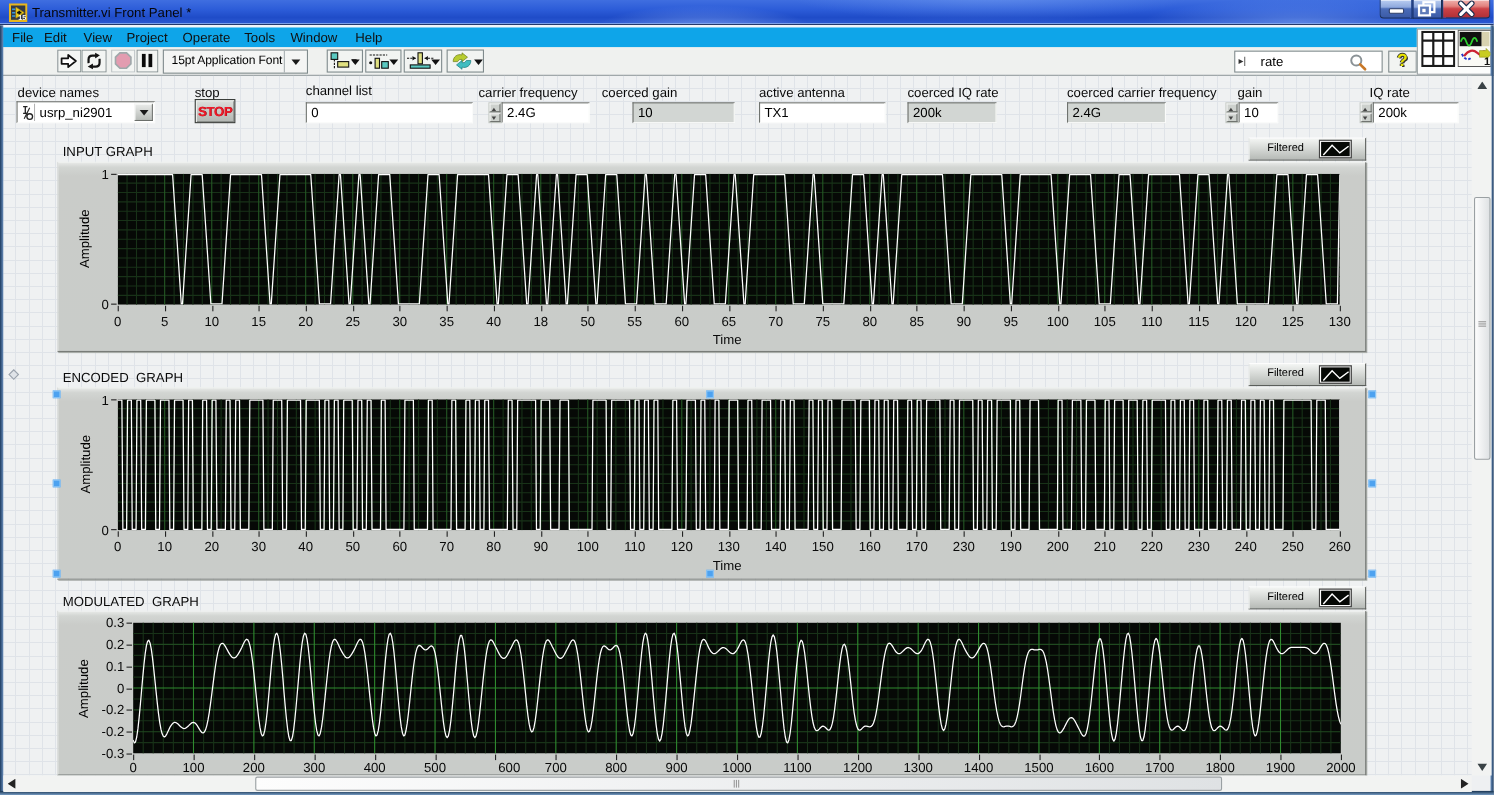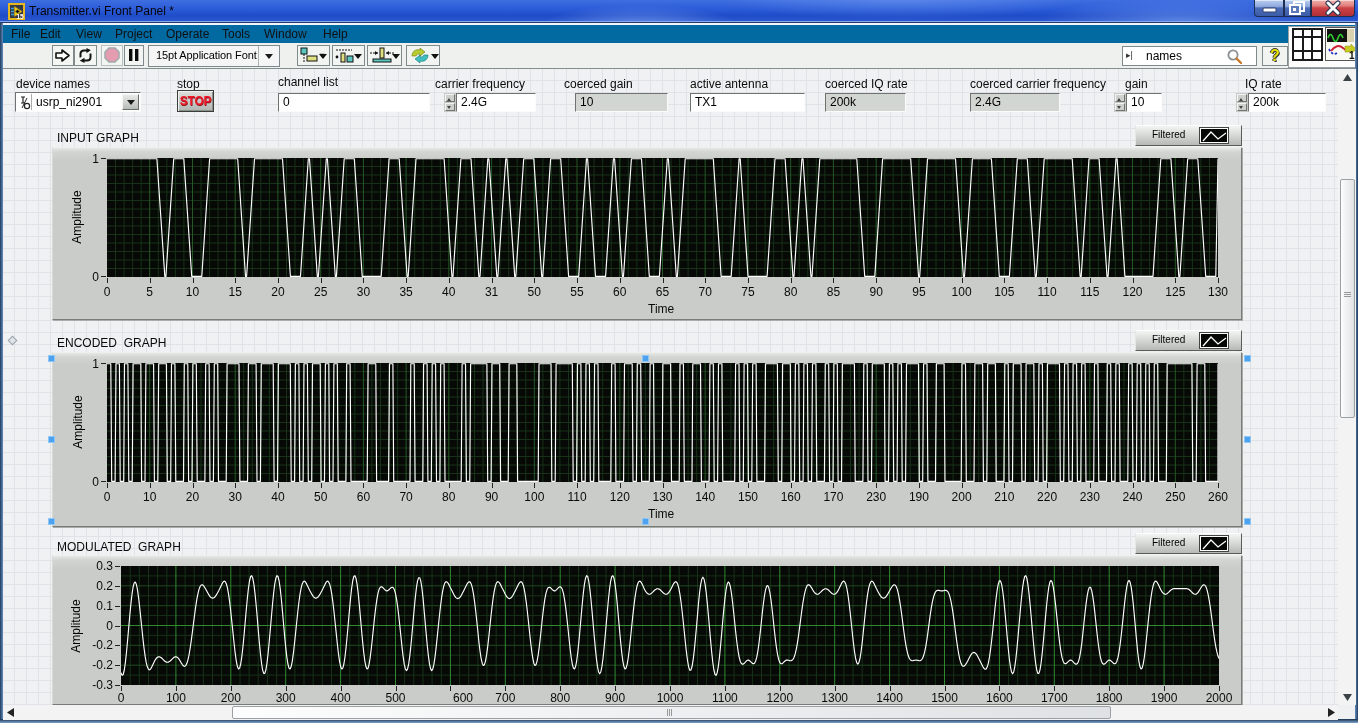--- a/index.html
+++ b/index.html
@@ -11,21 +11,21 @@
  radial-gradient(200px 30px at 1180px 20px,rgba(160,195,255,.4),rgba(160,195,255,0) 70%),
  linear-gradient(180deg,#3f6ee0 0%,#2c5cd8 40%,#1f4cc8 72%,#2c59d2 100%);}
 
 .wbtn{top:0;height:17px;border:1px solid #1c2f52;border-top:none;box-shadow:inset 0 1px 0 rgba(255,255,255,.55)}
 #bmin{left:1254px;width:30px;border-radius:0 0 0 4px;background:linear-gradient(180deg,#b9cdf1 0%,#90aade 40%,#4a6cb8 50%,#3c5ba6 100%)}
 #bmax{left:1284px;width:27px;background:linear-gradient(180deg,#b9cdf1 0%,#90aade 40%,#4a6cb8 50%,#3c5ba6 100%)}
 #bclose{left:1311px;width:44px;border-radius:0 0 4px 0;background:linear-gradient(180deg,#f0b0ac 0%,#e2827e 35%,#cc4247 50%,#b03036 100%)}
 
 
 #menustrip{left:0;top:21px;width:1358px;height:4px;background:linear-gradient(180deg,#86a8ec 0 1px,#24386a 1px 2px,#f2f5fa 2px 4px)}
-#menu{left:0;top:25px;width:1358px;height:18px;background:#0369a1}
+#menu{left:0;top:25px;width:1358px;height:18px;background:#0ea5e9}
 #menu span{position:absolute;top:2px;font-size:12px;color:#101010}
 
 #toolbar{left:0;top:43px;width:1358px;height:26px;background:#eff1ef;border-bottom:1px solid #848e91}
 #fontbox{left:148px;top:45px;width:132px;height:22px;background:#f4f5f4;border:1px solid #7f8a8c}
 #fontbox span{position:absolute;left:7px;top:3px;font-size:12px}
 #fontbox .dd{position:absolute;right:0;top:0;width:21px;height:20px;border-left:1px solid #a8b0b2}
 .darr{position:absolute;width:0;height:0;border:4px solid transparent;border-top:5px solid #1a1a1a}
 
 #search{left:1122px;top:46px;width:135px;height:20px;background:#fff;border:1px solid #7f8a8c}
 #help{left:1262px;top:46px;width:26px;height:20px;background:#f2f4f2;border:1px solid #7f8a8c;text-align:center}
@@ -150,21 +150,21 @@
       <rect x="5" y="13" width="18" height="3" fill="#5ac8c0" stroke="#111"></rect>
       <path d="M24 8 l8 0 -4 5z" fill="#111"></path>
     </svg></div>
 <div class="abs" style="left:406px;top:45px;width:34px;height:21px;background:#f2f4f2;border:1px solid #7f8a8c"><svg width="32" height="19">
       <path d="M5 10 a6 6 0 0 1 8-6 l0-2 5 4 -5 4 0-2 a3.5 3.5 0 0 0 -4 2z" fill="#b8cc30" stroke="#667711" stroke-width=".6"></path>
       <path d="M21 9 a6 6 0 0 1 -8 6 l0 2 -5 -4 5 -4 0 2 a3.5 3.5 0 0 0 4 -2z" fill="#40bdc0" stroke="#117777" stroke-width=".6"></path>
       <path d="M24 8 l8 0 -4 5z" fill="#111"></path>
     </svg></div>
 <div class="abs" id="search"></div>
 <div class="abs" style="left:1126px;top:50px;font-size:9px;color:#333">▸|</div>
-<div class="abs" style="left:1146px;top:49px;font-size:12px">names</div>
+<div class="abs" style="left:1146px;top:49px;font-size:12px">rate</div>
 <svg class="abs" style="left:1226px;top:48px" width="18" height="17">
     <circle cx="7" cy="7" r="4.6" fill="none" stroke="#8a9296" stroke-width="1.8"></circle>
     <path d="M10.5 10.5 L15 15" stroke="#c87828" stroke-width="2.4" stroke-linecap="round"></path>
   </svg>
 <div class="abs" id="help"><b>?</b></div>
 <div class="abs" id="corner"></div>
 <svg class="abs" style="left:1292px;top:28px" width="31" height="33">
 <rect x="1" y="1" width="29" height="31" fill="#fff" stroke="#1a1a1a" stroke-width="2"></rect>
 <path d="M11 1 V32 M20 1 V32" stroke="#1a1a1a" stroke-width="2"></path>
 <path d="M1 9 H30 M1 23 H30" stroke="#1a1a1a" stroke-width="2"></path>
@@ -203,21 +203,21 @@
 <div class="lbl" style="left:278px;top:75px">channel list</div>
 <div class="fld" style="left:278px;top:93px;width:152px;padding-left:4px">0</div>
 <div class="lbl" style="left:435px;top:77px">carrier frequency</div>
 <div class="spin" style="left:444px;top:93px">
 <div style="position:absolute;left:1px;top:1px;width:10px;height:8px;background:#cdd1cd;border:1px solid;border-color:#f2f3f2 #707470 #707470 #f2f3f2"></div>
 <div style="position:absolute;left:1px;top:10px;width:10px;height:8px;background:#cdd1cd;border:1px solid;border-color:#f2f3f2 #707470 #707470 #f2f3f2"></div>
 <div style="position:absolute;left:3px;top:3px;width:0;height:0;border:2px solid transparent;border-bottom:3px solid #444"></div>
 <div style="position:absolute;left:3px;top:13px;width:0;height:0;border:2px solid transparent;border-top:3px solid #444"></div>
 </div>
 <div class="fld" style="left:456px;top:93px;width:80px;padding-left:4px">2.4G</div>
-<div class="lbl" style="left:564px;top:77px">coerced gain</div>
+<div class="lbl" style="left:547px;top:77px">coerced gain</div>
 <div class="fld ind" style="left:575px;top:93px;width:93px;padding-left:4px">10</div>
 <div class="lbl" style="left:690px;top:77px">active antenna</div>
 <div class="fld" style="left:690px;top:93px;width:115px;padding-left:4px">TX1</div>
 <div class="lbl" style="left:825px;top:77px">coerced IQ rate</div>
 <div class="fld ind" style="left:825px;top:93px;width:81px;padding-left:4px">200k</div>
 <div class="lbl" style="left:970px;top:77px">coerced carrier frequency</div>
 <div class="fld ind" style="left:970px;top:93px;width:90px;padding-left:4px">2.4G</div>
 <div class="lbl" style="left:1125px;top:77px">gain</div>
 <div class="spin" style="left:1114px;top:93px">
 <div style="position:absolute;left:1px;top:1px;width:10px;height:8px;background:#cdd1cd;border:1px solid;border-color:#f2f3f2 #707470 #707470 #f2f3f2"></div>
@@ -251,21 +251,21 @@
 </svg>
 <div class="tick xc" style="left:107.0px;top:285px">0</div>
 <div class="tick xc" style="left:149.7px;top:285px">5</div>
 <div class="tick xc" style="left:192.5px;top:285px">10</div>
 <div class="tick xc" style="left:235.2px;top:285px">15</div>
 <div class="tick xc" style="left:277.9px;top:285px">20</div>
 <div class="tick xc" style="left:320.7px;top:285px">25</div>
 <div class="tick xc" style="left:363.4px;top:285px">30</div>
 <div class="tick xc" style="left:406.1px;top:285px">35</div>
 <div class="tick xc" style="left:448.8px;top:285px">40</div>
-<div class="tick xc" style="left:491.6px;top:285px">31</div>
+<div class="tick xc" style="left:491.6px;top:285px">18</div>
 <div class="tick xc" style="left:534.3px;top:285px">50</div>
 <div class="tick xc" style="left:577.0px;top:285px">55</div>
 <div class="tick xc" style="left:619.8px;top:285px">60</div>
 <div class="tick xc" style="left:662.5px;top:285px">65</div>
 <div class="tick xc" style="left:705.2px;top:285px">70</div>
 <div class="tick xc" style="left:748.0px;top:285px">75</div>
 <div class="tick xc" style="left:790.7px;top:285px">80</div>
 <div class="tick xc" style="left:833.4px;top:285px">85</div>
 <div class="tick xc" style="left:876.2px;top:285px">90</div>
 <div class="tick xc" style="left:918.9px;top:285px">95</div>

